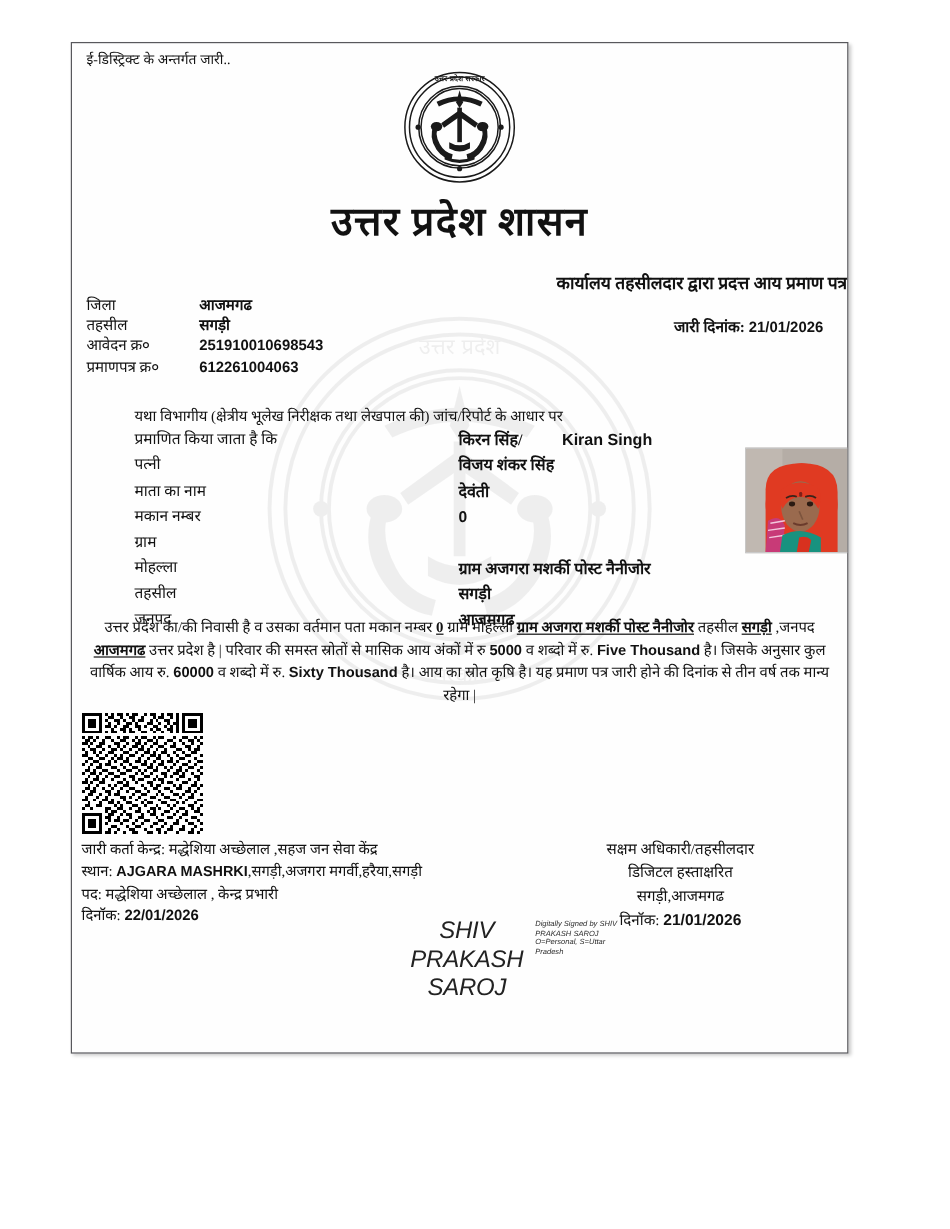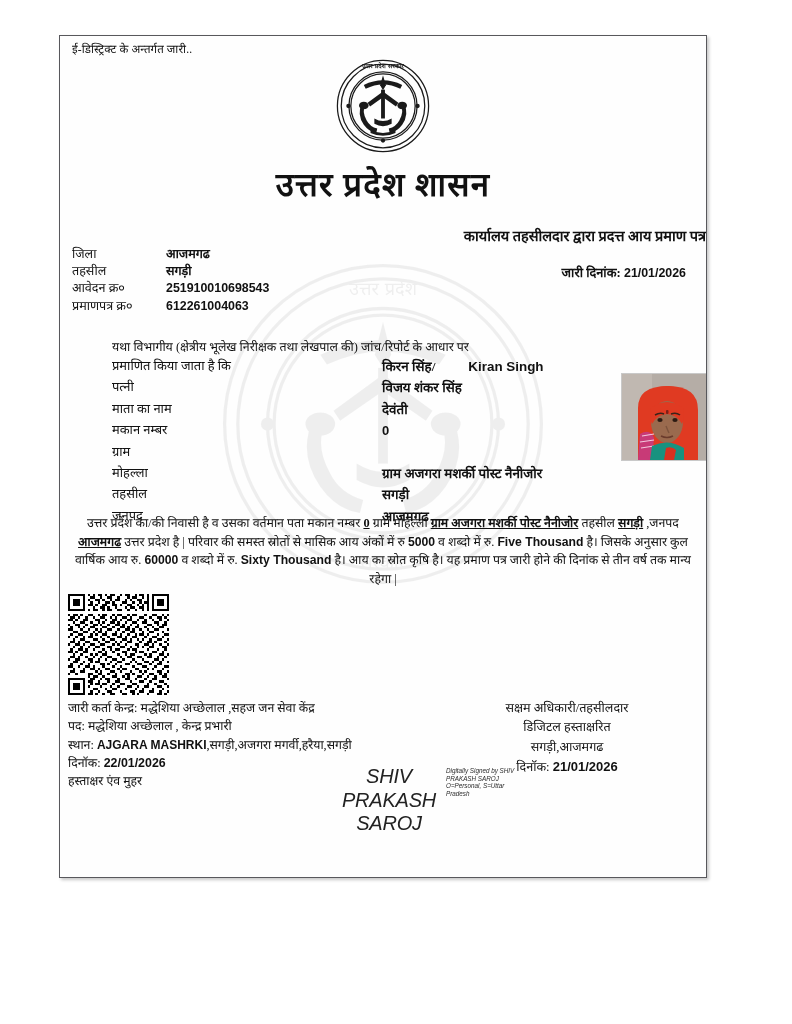--- a/index.html
+++ b/index.html
@@ -863,32 +863,31 @@
           <rect x="39" y="40" width="1" height="1"></rect>
       </g>
     </svg>
 
     <div id="issuer-block">
       <div>
         <span>जारी कर्ता केन्द्र:</span>
         <span>मद्धेशिया अच्छेलाल ,सहज जन सेवा केंद्र</span>
       </div>
       <div>
+        <span>स्थान:</span>
+        <span class="latin">AJGARA MASHRKI</span><span>,सगड़ी,अजगरा मगर्वी,हरैया,सगड़ी</span>
+      </div>
+      <div>
         <span>पद:</span>
         <span>मद्धेशिया अच्छेलाल , केन्द्र प्रभारी</span>
-      </div>
-      <div>
-        <span>स्थान:</span>
-        <span class="latin">AJGARA MASHRKI</span><span>,सगड़ी,अजगरा मगर्वी,हरैया,सगड़ी</span>
       </div>
       <div>
         <span>दिनॉक:</span>
         <span class="datev">22/01/2026</span>
       </div>
-      <div>हस्ताक्षर एंव मुहर</div>
     </div>
 
     <div id="authority-block">
       <div>सक्षम अधिकारी/तहसीलदार</div>
       <div>डिजिटल हस्ताक्षरित</div>
       <div>सगड़ी,आजमगढ</div>
       <div>
         <span>दिनॉक:</span>
         <span class="datev">21/01/2026</span>
       </div>

